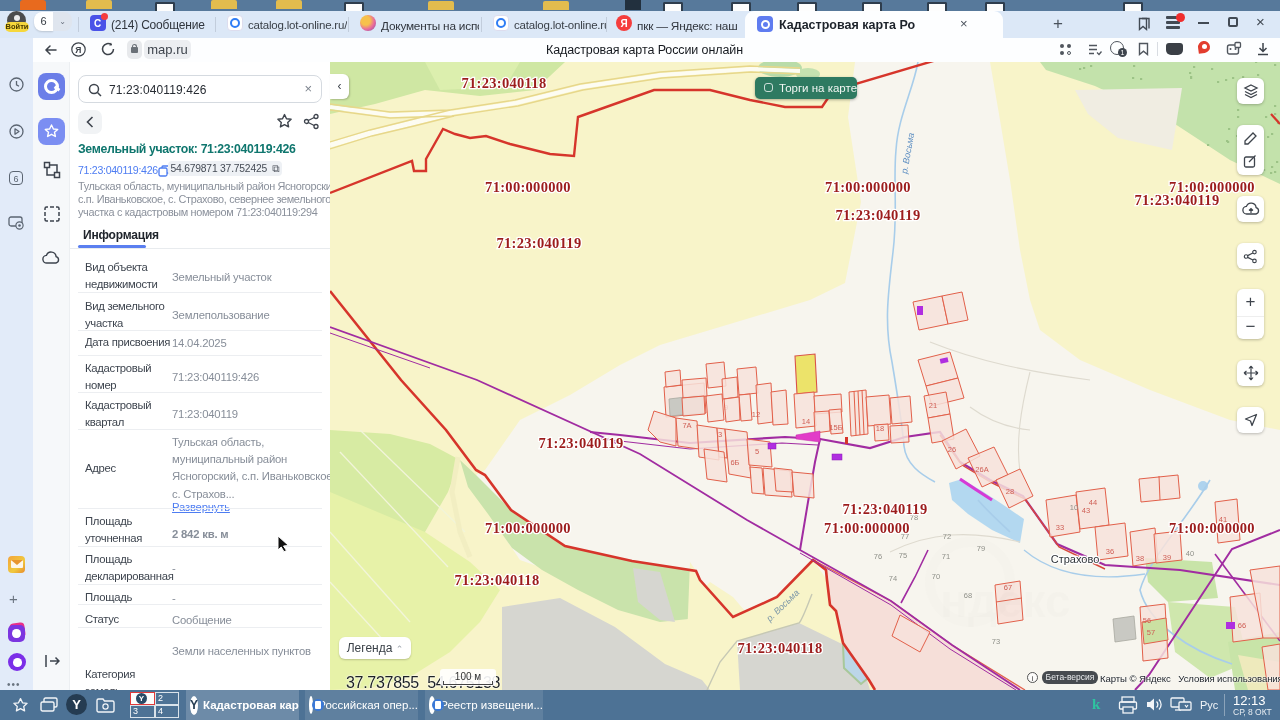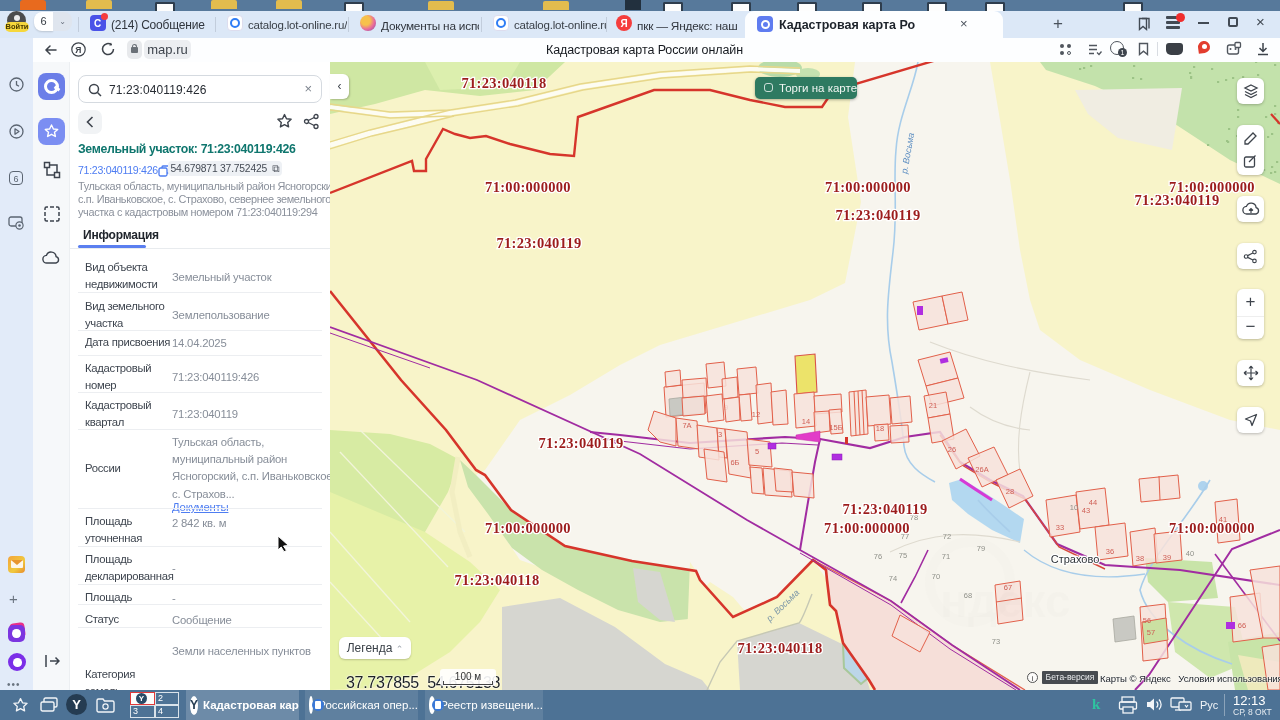--- a/index.html
+++ b/index.html
@@ -258,26 +258,26 @@
     <div class="row-line" style="top:268px;"></div>
     <div class="lbl" style="top:272px;">Дата присвоения</div>
       <div class="val" style="top:272px;">14.04.2025</div>
     <div class="row-line" style="top:293px;"></div>
     <div class="lbl" style="top:298px;">Кадастровый<br>номер</div>
       <div class="val" style="top:306px;">71:23:040119:426</div>
     <div class="row-line" style="top:330px;"></div>
     <div class="lbl" style="top:335px;">Кадастровый<br>квартал</div>
       <div class="val" style="top:343px;">71:23:040119</div>
     <div class="row-line" style="top:367px;"></div>
-    <div class="lbl" style="top:398px;">России</div>
+    <div class="lbl" style="top:398px;">Адрес</div>
     <div class="val" style="top:372px;line-height:17.2px;white-space:nowrap;">Тульская область,<br>муниципальный район<br>Ясногорский, с.п. Иваньковское,<br>с. Страхов...</div>
-    <div class="val" style="top:436px;color:#4e7df2;text-decoration:underline;">Документы</div>
+    <div class="val" style="top:436px;color:#4e7df2;text-decoration:underline;">Развернуть</div>
     <div class="row-line" style="top:446px;"></div>
     <div class="lbl" style="top:451px;">Площадь<br>уточненная</div>
-      <div class="val" style="top:452px;">2 842 кв. м</div>
+      <div class="val" style="top:463px;font-weight:bold;">2 842 кв. м</div>
     <div class="row-line" style="top:484px;"></div>
     <div class="lbl" style="top:489px;">Площадь<br>декларированная</div>
       <div class="val" style="top:497px;">-</div>
     <div class="row-line" style="top:522px;"></div>
     <div class="lbl" style="top:527px;">Площадь</div>
       <div class="val" style="top:527px;">-</div>
     <div class="row-line" style="top:542px;"></div>
     <div class="lbl" style="top:549px;">Статус</div>
       <div class="val" style="top:549px;">Сообщение</div>
     <div class="row-line" style="top:565px;"></div>
@@ -529,21 +529,21 @@
       </div>
     <div class="mbtn" style="top:345px;height:26px;">
         <svg width="14" height="14" viewBox="0 0 14 14">
           <path d="M12.5 1.5L1.5 6l5 2 1.5 4.5z" fill="none" stroke="#3e444c" stroke-width="1.3" stroke-linejoin="round"></path>
         </svg>
       </div>
     <div class="abs" style="left:9px;top:575px;width:72px;height:22px;background:#fff;border-radius:6px;box-shadow:0 1px 2px rgba(0,0,0,.2);font-size:12px;color:#3a4148;text-align:center;line-height:22px;">Легенда <span style="color:#9aa1aa;font-size:9px;">⌃</span></div>
     <div class="abs" style="left:16px;top:612px;font-size:16px;letter-spacing:-0.3px;color:#1c2025;text-shadow:0 0 2px #fff,0 0 2px #fff;">37.737855&nbsp;&nbsp;54.675138</div>
     <div class="abs" style="left:110px;top:607px;width:56px;height:17px;background:rgba(255,255,255,.9);border-radius:3px;font-size:10px;color:#333;text-align:center;line-height:15px;">100 м<div style="position:absolute;left:3px;bottom:1px;width:50px;height:4px;border:1px solid #444;border-top:none;"></div></div>
     <div class="abs" style="left:697px;top:610px;width:11px;height:11px;border:1px solid #555;border-radius:50%;font-size:8px;color:#444;text-align:center;line-height:11px;background:rgba(255,255,255,.7);">i</div>
-    <div class="abs" style="left:712px;top:609px;width:56px;height:13px;background:rgba(40,45,52,.85);border-radius:1px;color:#e8eaec;font-size:8.5px;text-align:center;line-height:13px;">Бета-версия</div>
+    <div class="abs" style="left:712px;top:609px;width:56px;height:13px;background:rgba(40,45,52,.85);border-radius:6px;color:#e8eaec;font-size:8.5px;text-align:center;line-height:13px;">Бета-версия</div>
     <div class="abs" style="left:770px;top:611px;font-size:9.6px;letter-spacing:-0.1px;white-space:nowrap;color:#21262c;text-shadow:0 0 2px #fff,0 0 2px #fff;">Карты © Яндекс&nbsp;&nbsp;&nbsp;Условия использования</div>
   </div>
 
   <div class="abs" id="taskbar">
     <svg class="abs" style="left:12px;top:7px;" width="17" height="17" viewBox="0 0 17 17">
         <path d="M8.5 1.6l2 4.2 4.6.5-3.4 3.1.9 4.5-4.1-2.3-4.1 2.3.9-4.5L1.9 6.3l4.6-.5z" fill="none" stroke="#f2f5f8" stroke-width="1.3" stroke-linejoin="round"></path>
       </svg>
     <svg class="abs" style="left:40px;top:7px;" width="18" height="16" viewBox="0 0 18 16">
         <rect x="4" y="1" width="13" height="9" rx="1.5" fill="none" stroke="#f2f5f8" stroke-width="1.4"></rect>
         <rect x="1" y="5" width="13" height="9" rx="1.5" fill="#4d7295" stroke="#f2f5f8" stroke-width="1.4"></rect>

